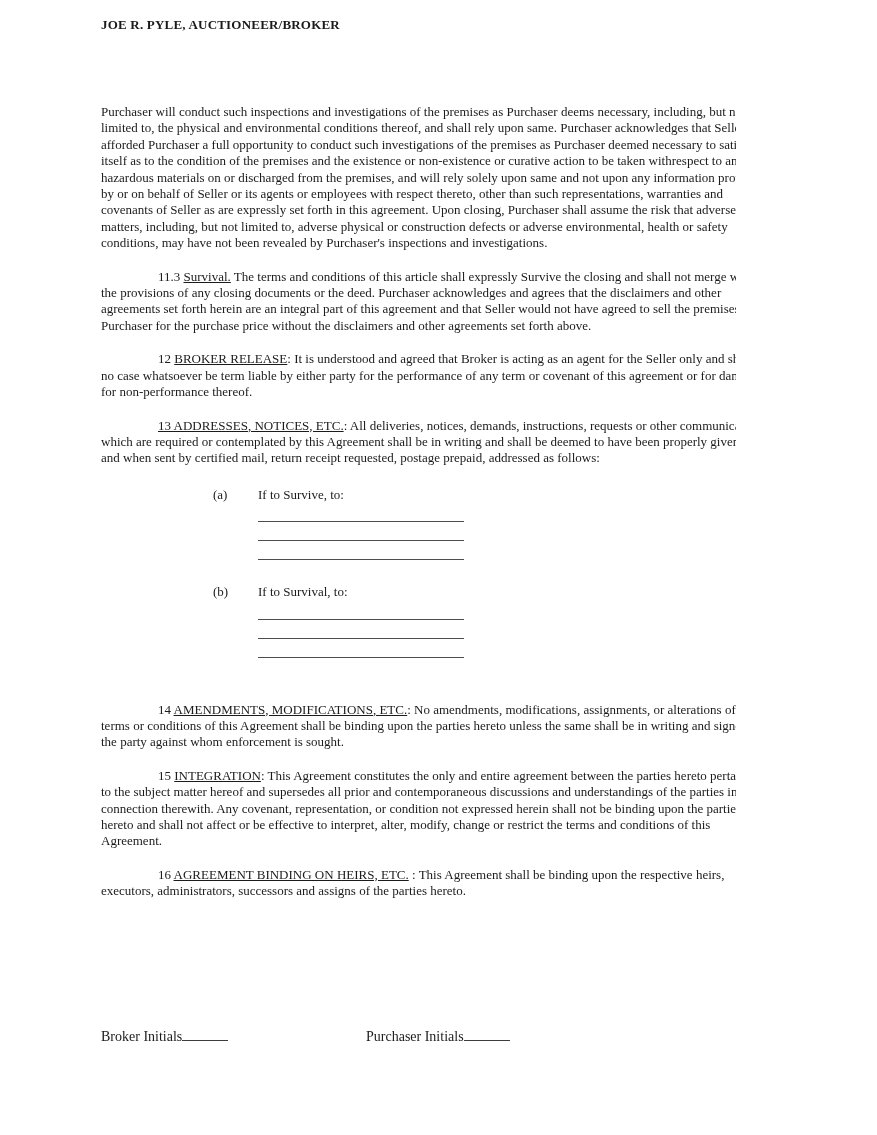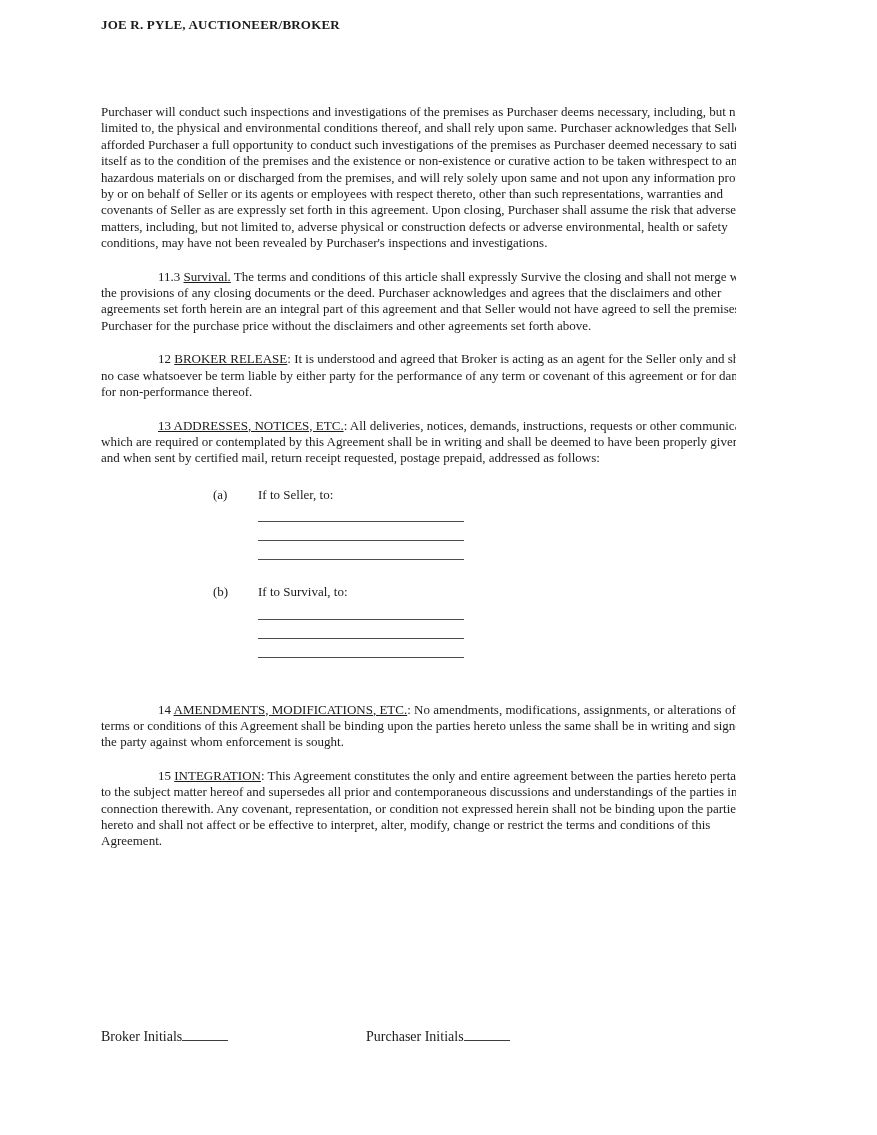--- a/index.html
+++ b/index.html
@@ -102,21 +102,21 @@
 
     <p class="para indent"><span>11.3 </span><span class="u">Survival.</span><span> The terms and conditions of this article shall expressly Survive the closing and shall not merge with the provisions of any closing documents or the deed.  Purchaser acknowledges and agrees that the disclaimers and other agreements set forth herein are an integral part of this agreement and that Seller would not have agreed to sell the premises to Purchaser for the purchase price without the disclaimers and other agreements set forth above.</span></p>
 
     <p class="para indent"><span>12 </span><span class="u">BROKER RELEASE</span><span>: It is understood and agreed that Broker is acting as an agent for the Seller only and shall in no case whatsoever be term liable by either party for the performance of any term or covenant of this agreement or for damages for non-performance thereof.</span></p>
 
     <p class="para indent"><span></span><span class="u">13 ADDRESSES, NOTICES, ETC.</span><span>: All deliveries, notices, demands, instructions, requests or other communications which are required or contemplated by this Agreement shall be in writing and shall be deemed to have been properly given if and when sent by certified mail, return receipt requested, postage prepaid, addressed as follows:</span></p>
 
     <div class="notice-block">
       <div class="notice-row">
         <span class="notice-label">(a)</span>
-        <span class="notice-text">If to Seller, to:</span>
+        <span class="notice-text">If to Survive, to:</span>
       </div>
       <div class="blank-lines">
         <div class="blank-line"></div>
         <div class="blank-line"></div>
         <div class="blank-line"></div>
       </div>
     </div>
 
     <div class="notice-block second">
       <div class="notice-row">
@@ -127,20 +127,21 @@
         <div class="blank-line"></div>
         <div class="blank-line"></div>
         <div class="blank-line"></div>
       </div>
     </div>
 
     <p class="para indent after-notices"><span>14 </span><span class="u">AMENDMENTS, MODIFICATIONS, ETC.</span><span>: No amendments, modifications, assignments, or alterations of the terms or conditions of this Agreement shall be binding upon the parties hereto unless the same shall be in writing and signed by the party against whom enforcement is sought.</span></p>
 
     <p class="para indent"><span>15 </span><span class="u">INTEGRATION</span><span>: This Agreement constitutes the only and entire agreement between the parties hereto pertaining to the subject matter hereof and supersedes all prior and contemporaneous discussions and understandings of the parties in connection therewith. Any covenant, representation, or condition not expressed herein shall not be binding upon the parties hereto and shall not affect or be effective to interpret, alter, modify, change or restrict the terms and conditions of this Agreement.</span></p>
 
+    <p class="para indent"><span>16 </span><span class="u">AGREEMENT BINDING ON HEIRS, ETC.</span><span> : This Agreement shall be binding upon the respective heirs, executors, administrators, successors and assigns of the parties hereto.</span></p>
 
   </div>
 
   <div class="doc-footer">
     <span class="footer-item seller"><span>Broker Initials</span><span class="initial-blank"></span></span>
     <span class="footer-item purchaser"><span>Purchaser Initials</span><span class="initial-blank"></span></span>
   </div>
 
 </div>
 

